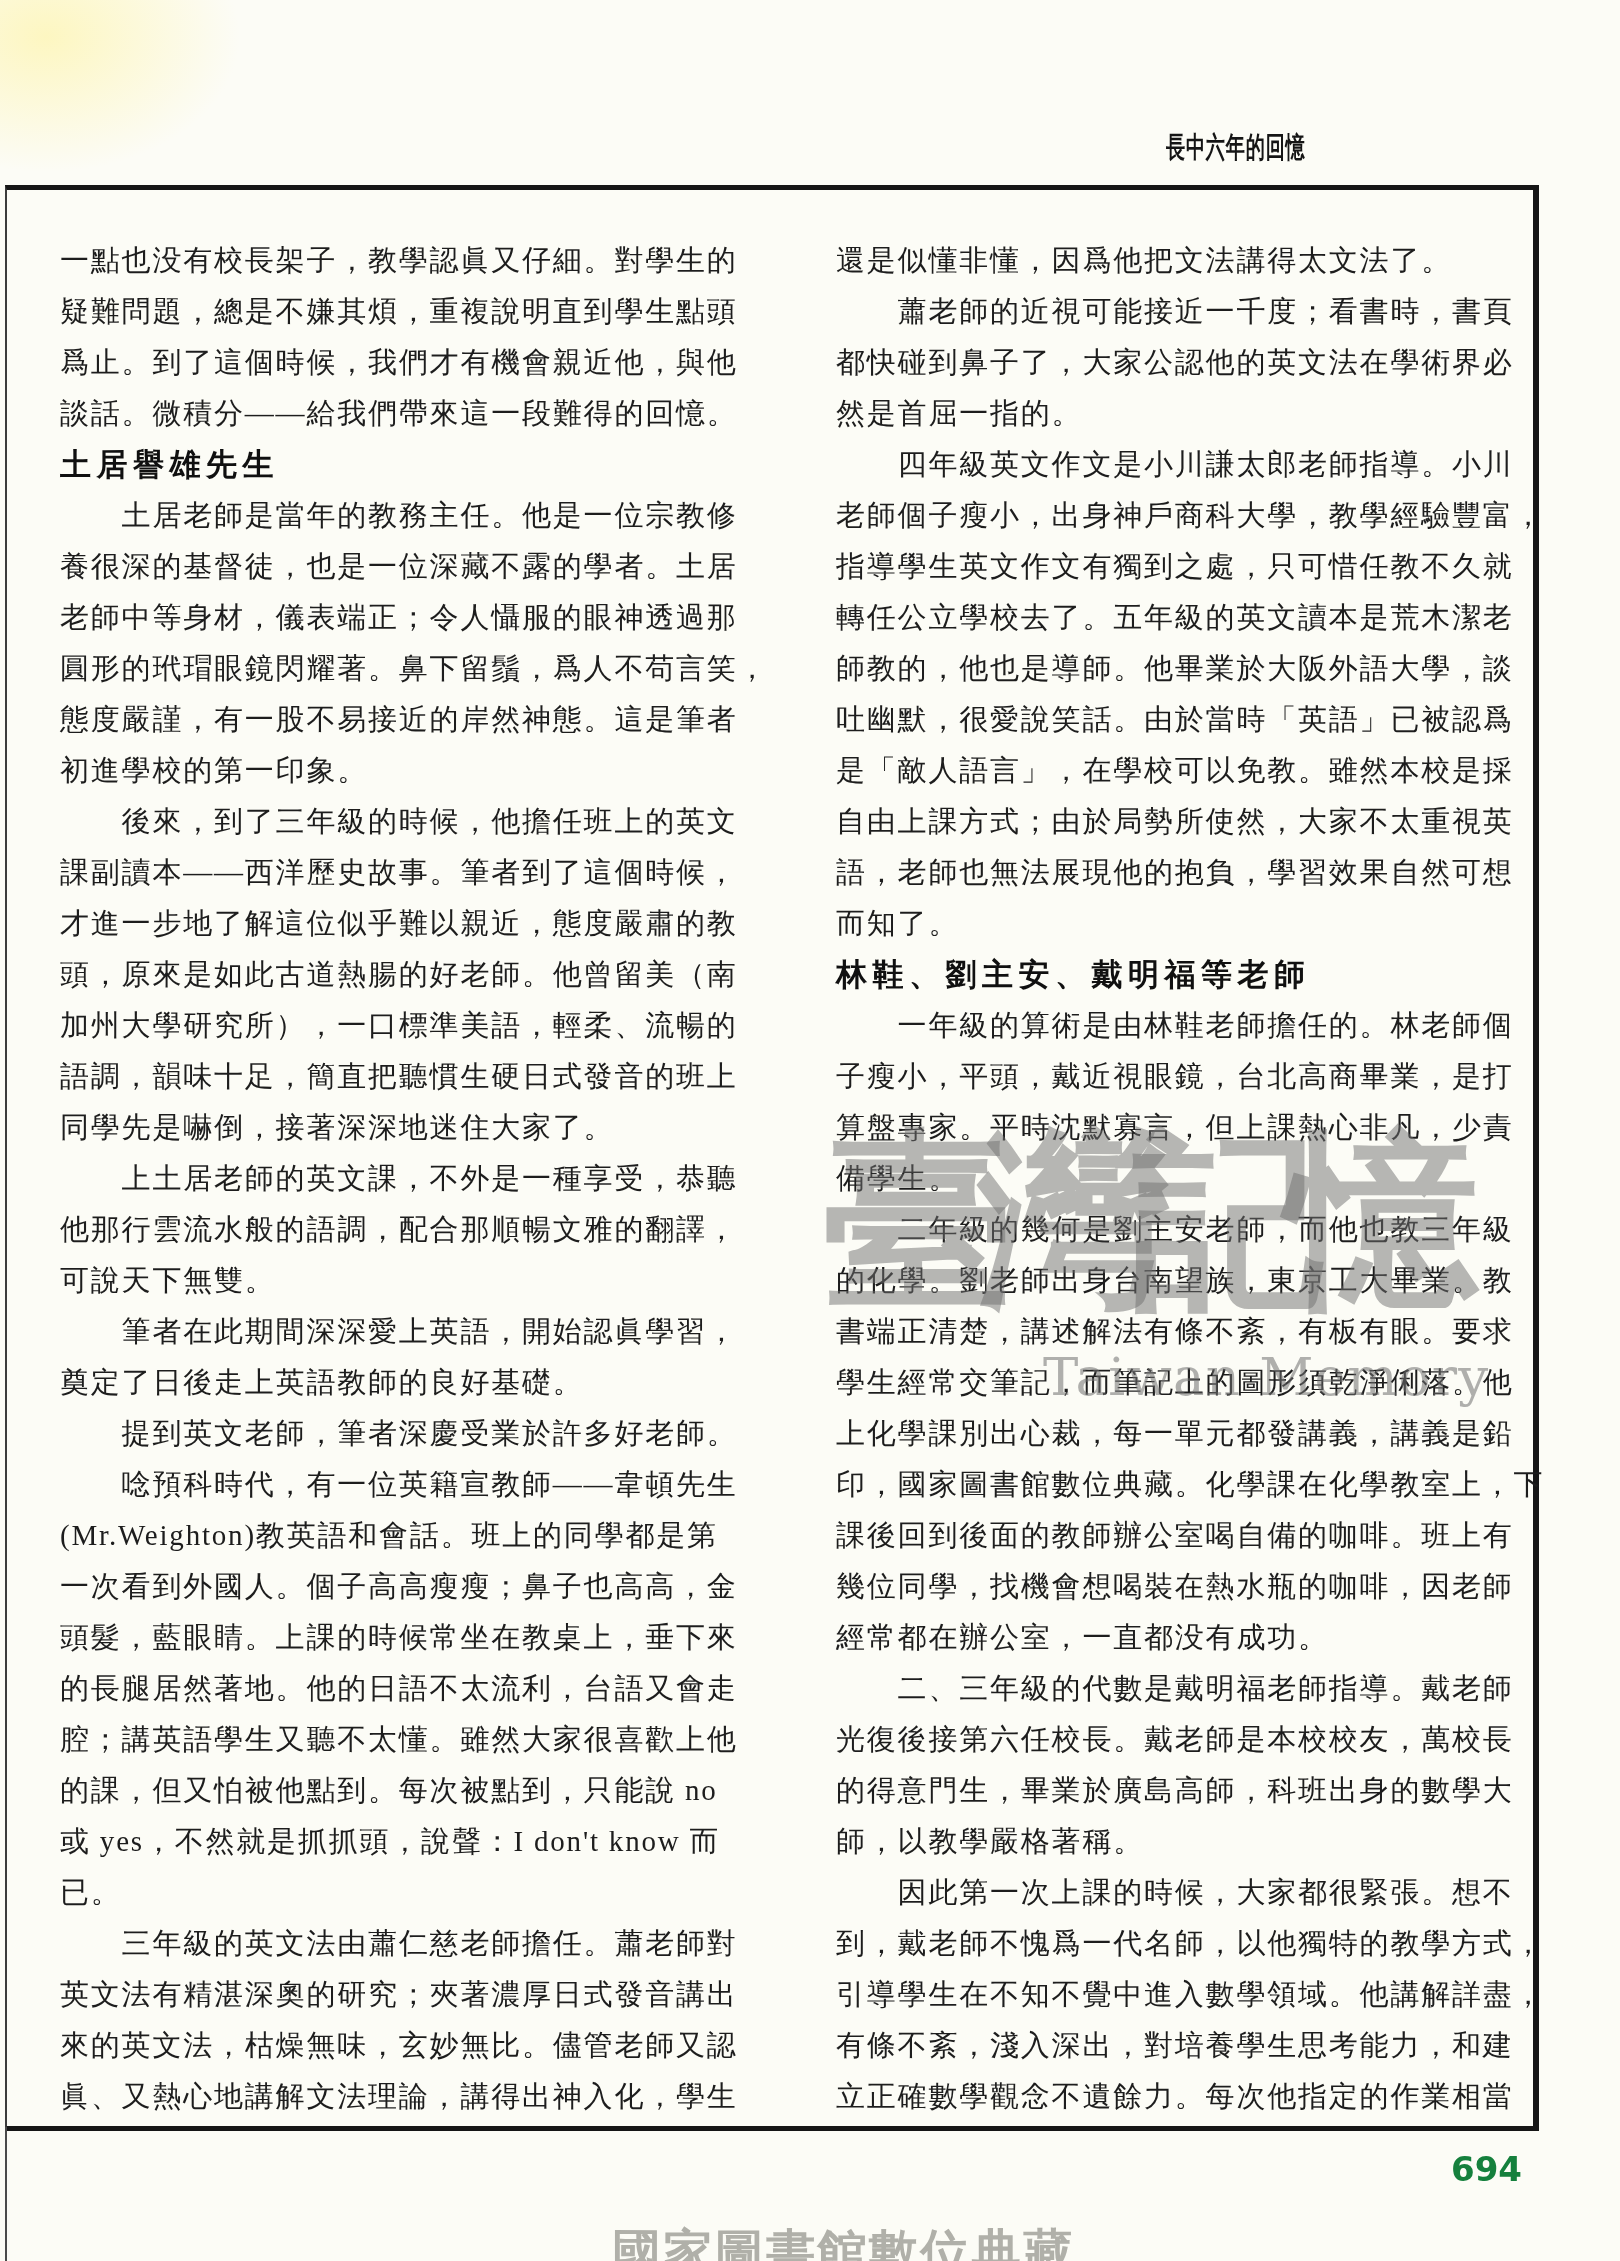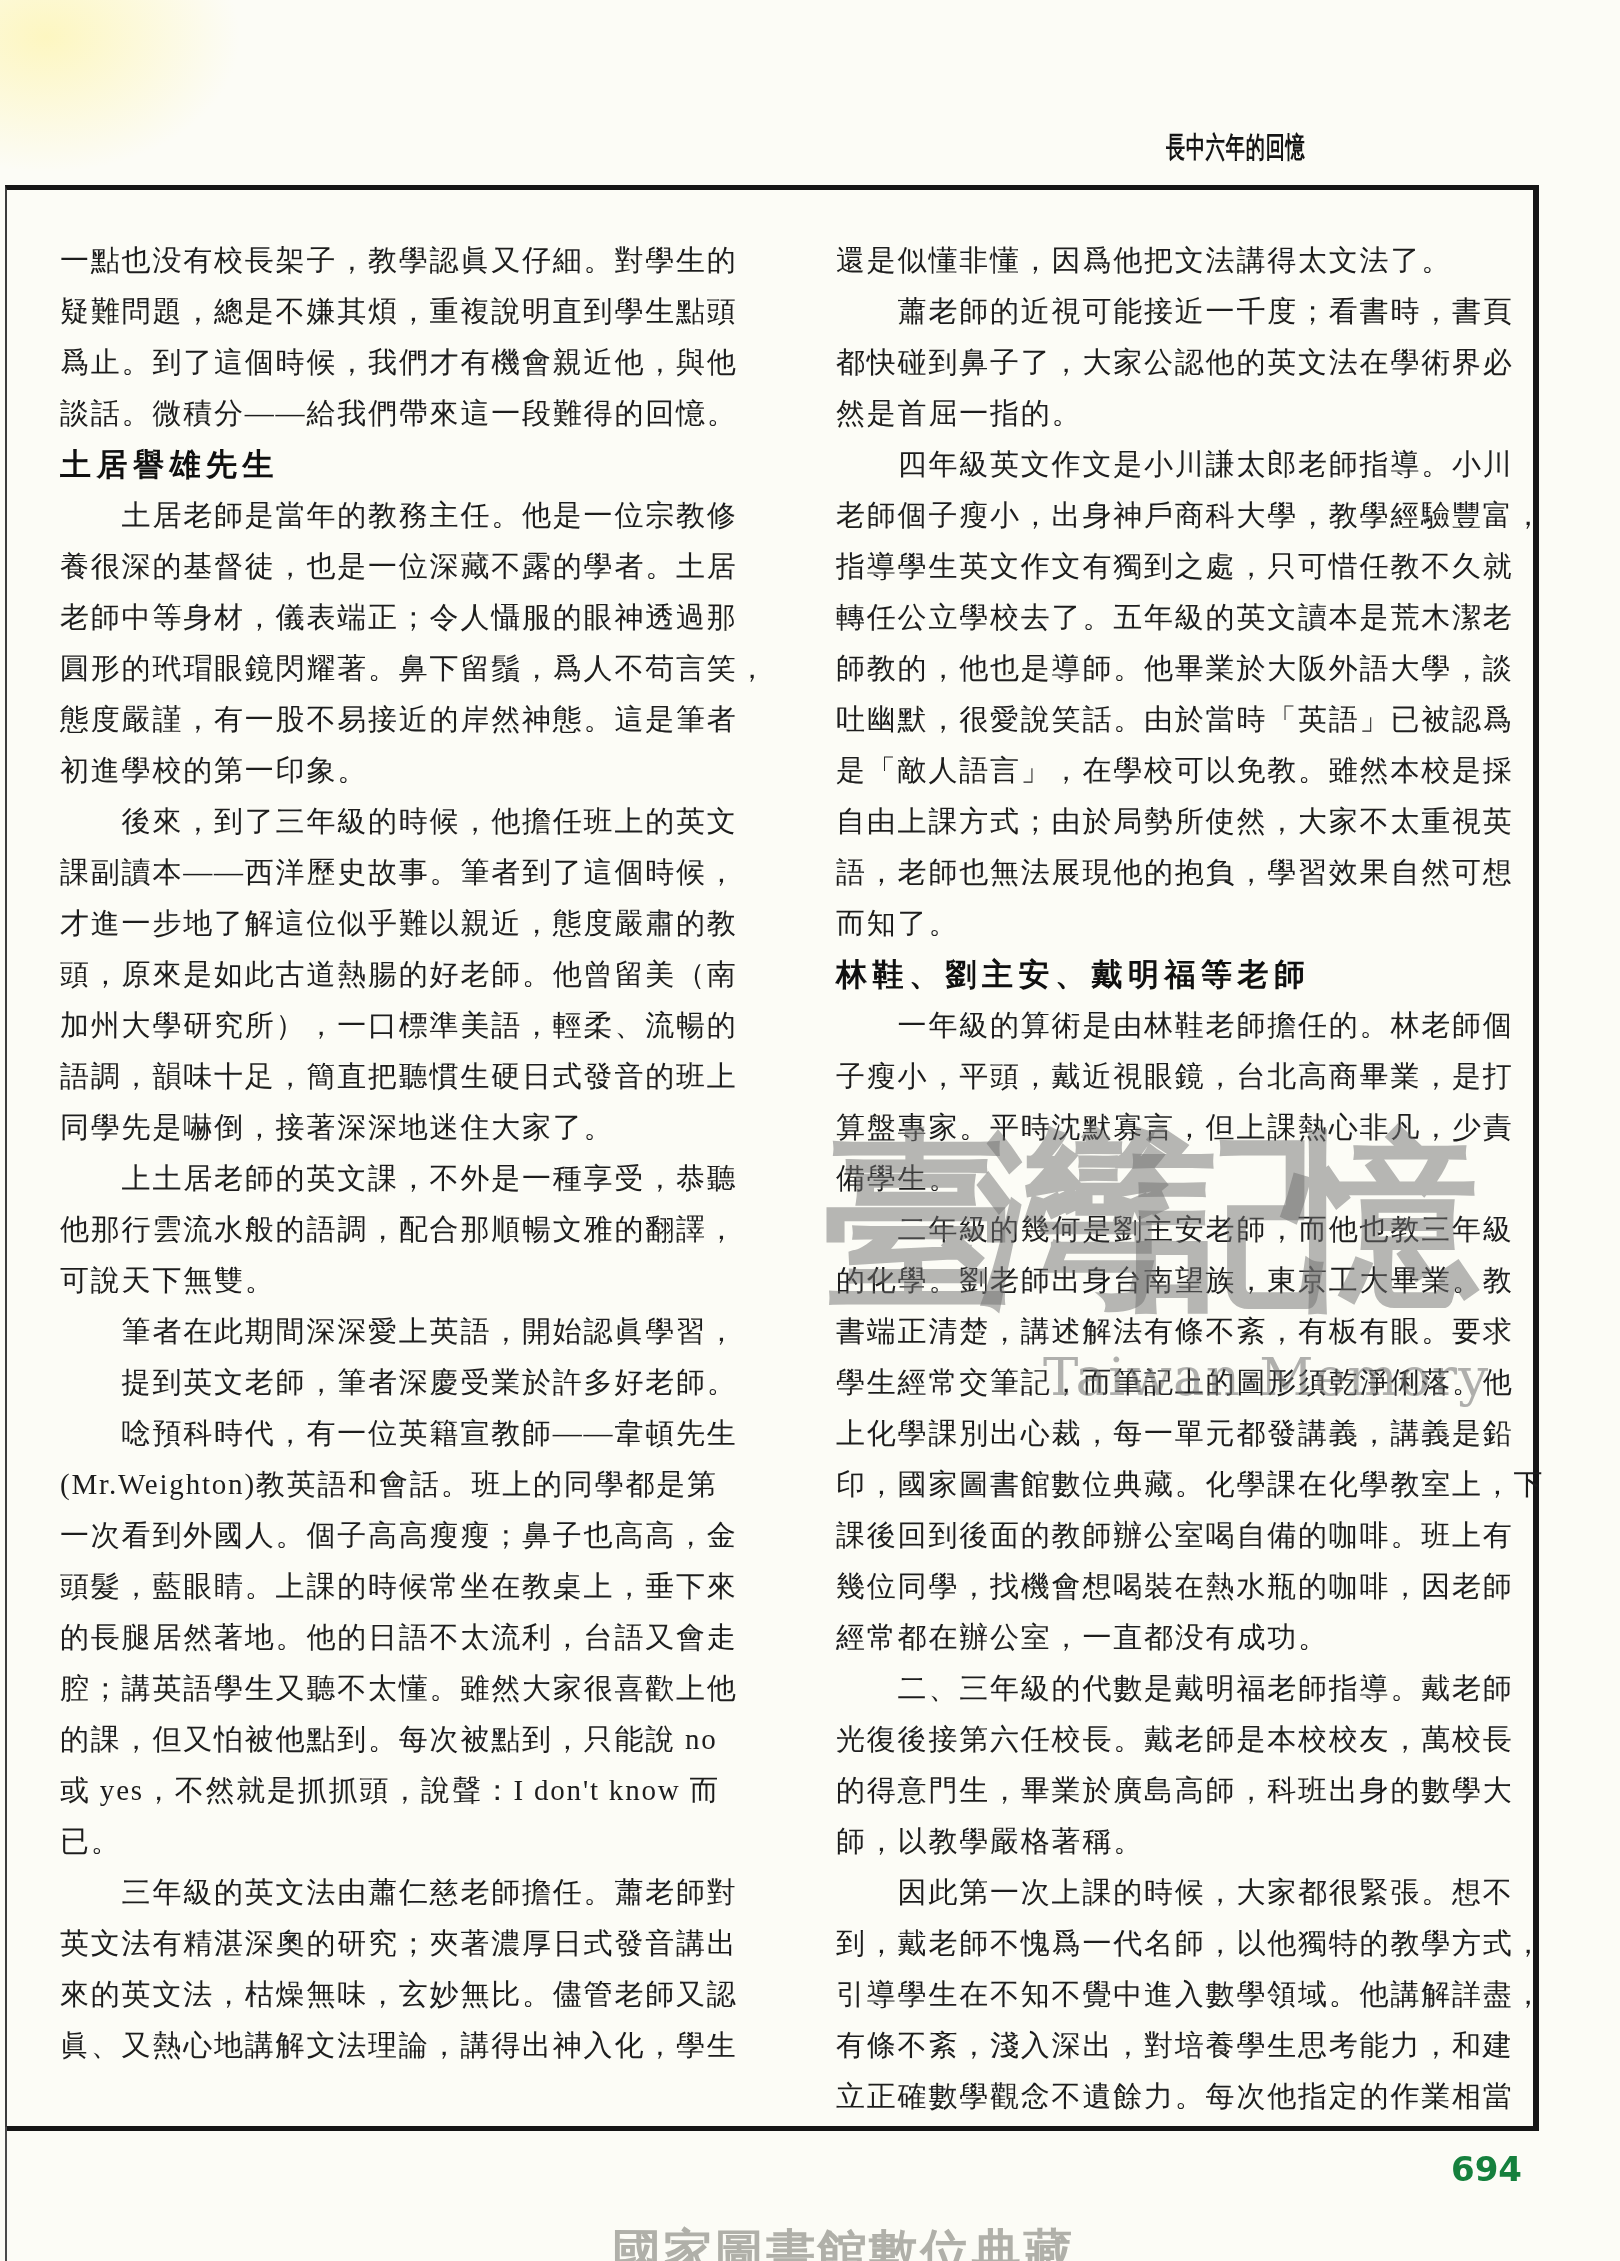--- a/index.html
+++ b/index.html
@@ -101,20 +101,21 @@
       <div class="line">課副讀本——西洋歷史故事。筆者到了這個時候，</div>
       <div class="line">才進一步地了解這位似乎難以親近，態度嚴肅的教</div>
       <div class="line">頭，原來是如此古道熱腸的好老師。他曾留美（南</div>
       <div class="line">加州大學研究所），一口標準美語，輕柔、流暢的</div>
       <div class="line">語調，韻味十足，簡直把聽慣生硬日式發音的班上</div>
       <div class="line">同學先是嚇倒，接著深深地迷住大家了。</div>
       <div class="line">　　上土居老師的英文課，不外是一種享受，恭聽</div>
       <div class="line">他那行雲流水般的語調，配合那順暢文雅的翻譯，</div>
       <div class="line">可說天下無雙。</div>
       <div class="line">　　筆者在此期間深深愛上英語，開始認眞學習，</div>
+      <div class="line">奠定了日後走上英語教師的良好基礎。</div>
       <div class="line">　　提到英文老師，筆者深慶受業於許多好老師。</div>
       <div class="line">　　唸預科時代，有一位英籍宣教師——韋頓先生</div>
       <div class="line">(Mr.Weighton)教英語和會話。班上的同學都是第</div>
       <div class="line">一次看到外國人。個子高高瘦瘦；鼻子也高高，金</div>
       <div class="line">頭髮，藍眼睛。上課的時候常坐在教桌上，垂下來</div>
       <div class="line">的長腿居然著地。他的日語不太流利，台語又會走</div>
       <div class="line">腔；講英語學生又聽不太懂。雖然大家很喜歡上他</div>
       <div class="line">的課，但又怕被他點到。每次被點到，只能說 no</div>
       <div class="line">或 yes，不然就是抓抓頭，說聲：I don't know 而</div>
       <div class="line">已。</div>

